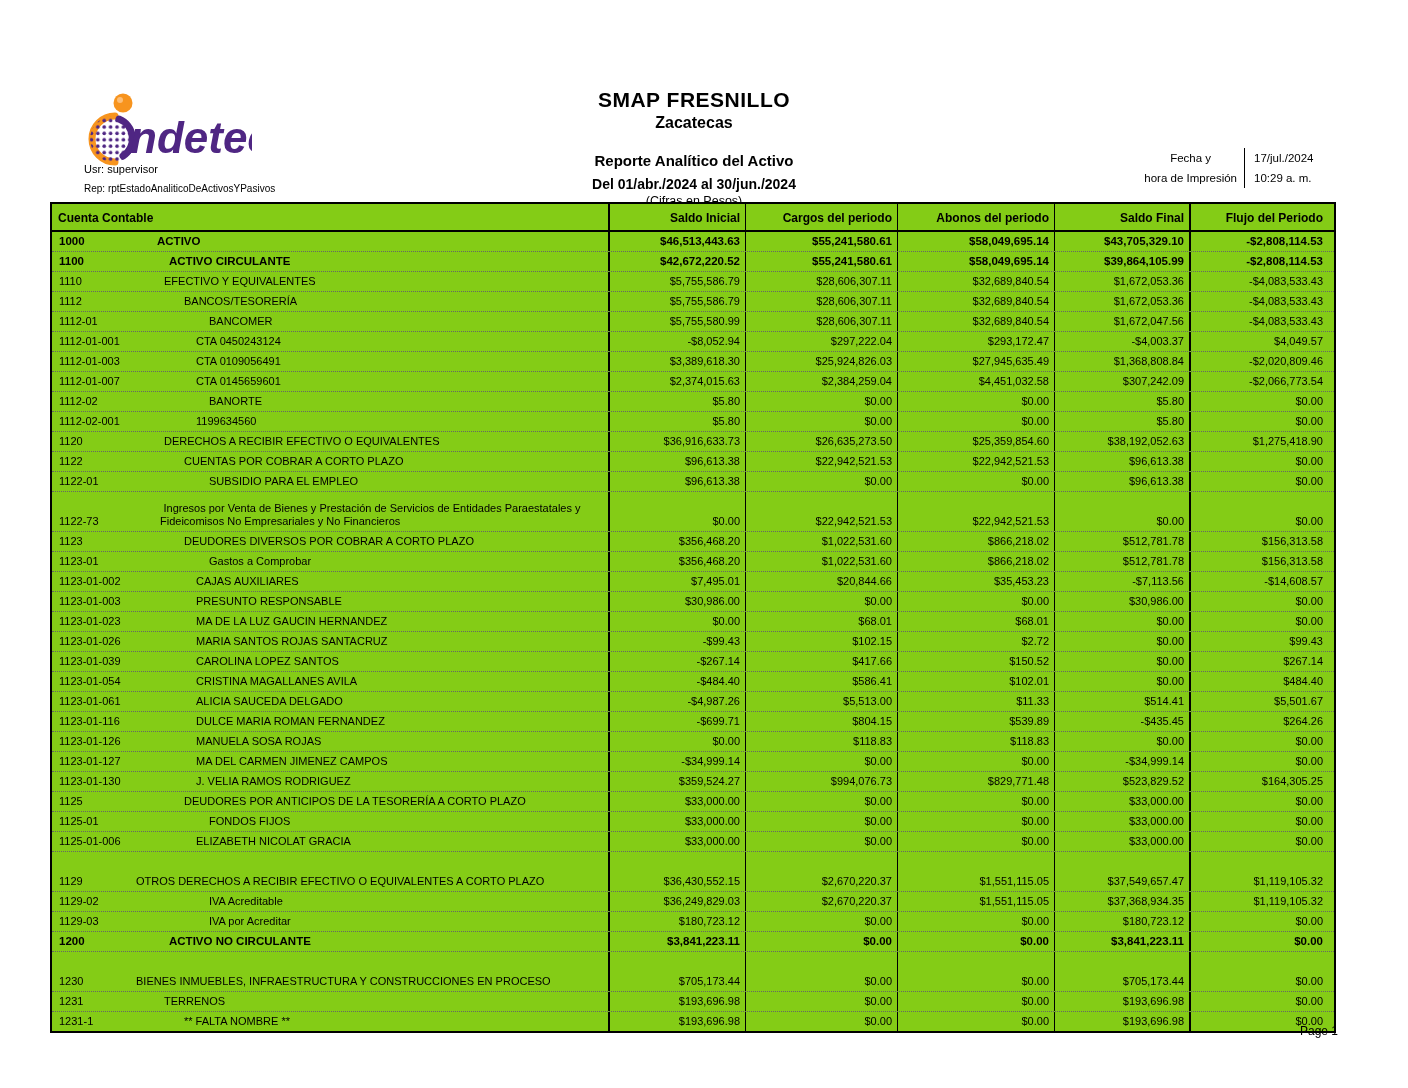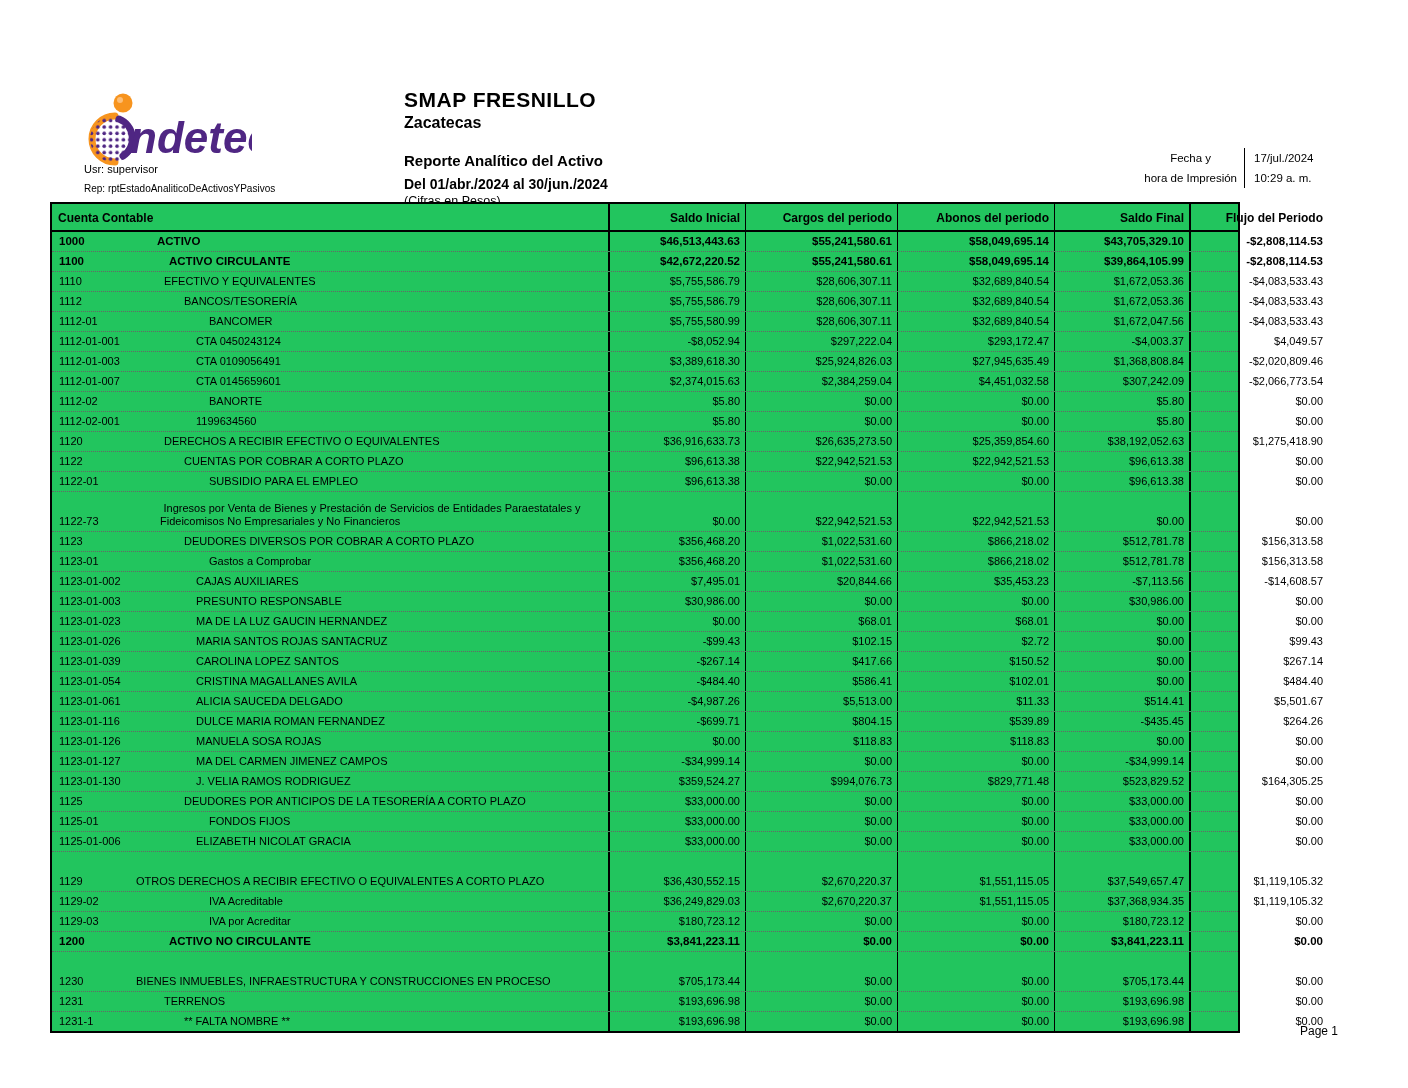--- a/index.html
+++ b/index.html
@@ -5,34 +5,34 @@
   * { margin:0; padding:0; box-sizing:border-box; }
   html,body { background:#e8e8e8; }
   .page {
     position:relative; width:1408px; height:1088px; background:#ffffff;
     font-family:"Liberation Sans", sans-serif; color:#000; overflow:hidden;
   }
   
   .logo { position:absolute; left:82px; top:92px; width:170px; height:74px; }
   .usr-line { position:absolute; left:84px; top:163px; font-size:11px; }
   .rep-line { position:absolute; left:84px; top:183px; font-size:10px; }
-  .title-block { position:absolute; left:404px; top:88px; width:580px; text-align:left; }
+  .title-block { position:absolute; left:404px; top:88px; width:580px; text-align:center; }
   .t-org    { font-size:21px; font-weight:bold; letter-spacing:.5px; }
   .t-state  { font-size:16px; font-weight:bold; margin-top:2px; }
   .t-report { font-size:15px; font-weight:bold; margin-top:20px; }
   .t-period { font-size:14px; font-weight:bold; margin-top:7px; }
   .t-units  { font-size:12.5px; margin-top:2px; }
   .print-block { position:absolute; top:148px; right:78px; display:grid;
     grid-template-columns:auto 86px; font-size:11.5px; }
   .pb-label { text-align:center; padding:4px 7px 4px 0; }
   .pb-value { border-left:1.5px solid #000; padding:4px 0 4px 9px; }
   
   .report-table {
-    position:absolute; left:50px; top:202px; width:1190px;
-    border:2px solid #000; background:#22c55e;
+    position:absolute; left:50px; top:202px; width:1286px;
+    border:2px solid #000; background:#84cc16;
   }
   .grid-row { display:grid; grid-template-columns:556px 137px 152px 157px 135px 139px; }
   .thead { border-bottom:2.5px solid #000; }
   .thead .cell { font-size:12px; font-weight:bold; display:flex; align-items:flex-end; padding-bottom:5px; min-height:26px; }
   .cell { padding-left:6px; }
   .cell.num { justify-content:flex-end; text-align:right; padding-right:5px; padding-left:2px; }
   .c1 { border-left:2.5px solid #000; }
   .c2, .c3, .c4 { border-left:1.5px solid #000; }
   .c5 { border-left:2.5px solid #000; }
   .trow { border-top:1px dotted #666; font-size:11px; }

